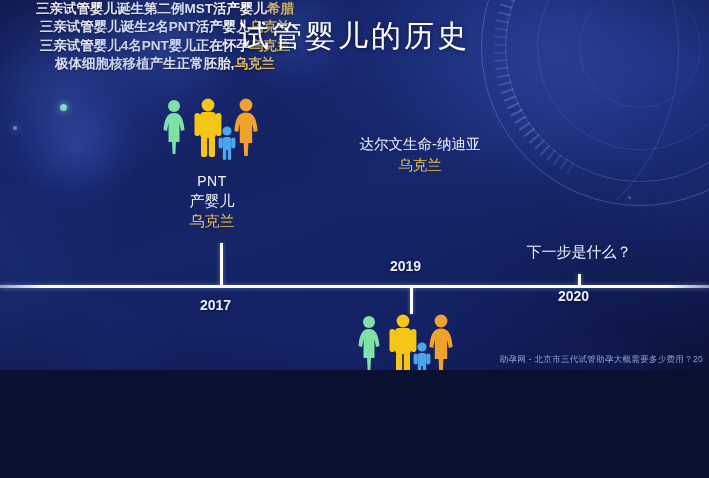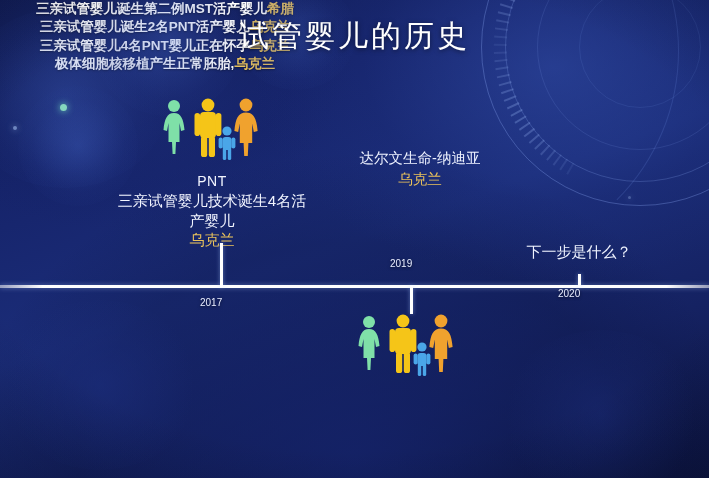--- a/index.html
+++ b/index.html
@@ -6,21 +6,21 @@
     margin: 0;
     padding: 0;
     background: #0a1030;
   }
   body {
     font-family: "Liberation Sans", "DejaVu Sans", sans-serif;
   }
   .slide {
     position: relative;
     width: 709px;
-    height: 478px;
+    height: 370px;
     overflow: hidden;
     background:
       radial-gradient(ellipse 420px 300px at 78% 14%, rgba(60,92,190,0.40) 0%, rgba(35,56,140,0.16) 45%, rgba(0,0,0,0) 72%),
       radial-gradient(ellipse 300px 220px at 16% 12%, rgba(34,52,128,0.45) 0%, rgba(18,30,92,0.10) 60%, rgba(0,0,0,0) 80%),
       radial-gradient(ellipse 460px 360px at 50% 96%, rgba(20,34,104,0.75) 0%, rgba(10,18,62,0.30) 60%, rgba(0,0,0,0) 85%),
       linear-gradient(160deg, #101b52 0%, #16246b 26%, #1b2d79 50%, #152262 76%, #0d1541 100%);
     color: #ffffff;
   }
 
   
@@ -119,41 +119,41 @@
     width: 3px;
     background: #ffffff;
     box-shadow: 0 0 4px rgba(170,200,255,0.5);
   }
   .tk-2018 { left: 220px; top: 243px;  height: 44px; }
   .tk-2019 { left: 410px; top: 286px;  height: 28px; }
   .tk-2020 { left: 578px; top: 274px;  height: 13px; }
 
   .yr {
     position: absolute;
-    font-size: 10px;
-    font-weight: normal;
+    font-size: 14px;
+    font-weight: bold;
     color: #e9eeff;
     text-shadow: 0 1px 3px rgba(0,0,0,0.6);
   }
   .yr-2018 { left: 200px; top: 297px; }
   .yr-2019 { left: 390px; top: 258px; }
   .yr-2020 { left: 558px; top: 288px; }
 
   
   .family { position: absolute; }
 
   
   .block { position: absolute; text-align: center; line-height: 1.33; }
   .block .ln { display: block; white-space: nowrap; }
   .gold { color: #e8c15c; }
 
   .blk-pnt { left: 98px; top: 172px; width: 228px; font-size: 15px; color: #f2f5ff; }
   .blk-pnt .lbl { font-size: 14px; letter-spacing: .5px; }
 
-  .blk-darwin { left: 330px; top: 148px; width: 180px; font-size: 14.5px; color: #eef2ff; line-height: 1.42; }
+  .blk-darwin { left: 330px; top: 134px; width: 180px; font-size: 14.5px; color: #eef2ff; line-height: 1.42; }
   .blk-darwin .id { font-size: 12.5px; letter-spacing: .2px; }
 
   .blk-next { left: 504px; top: 242px; width: 150px; font-size: 15px; color: #f0f4ff; }
 
   .blk-bottom {
     left: 288px; top: 375px; width: 330px;
     font-size: 13.5px; font-weight: bold; line-height: 1.36;
     color: #ffffff; text-align: center;
     text-shadow: 0 1px 2px rgba(0,0,0,0.45);
   }
@@ -251,21 +251,20 @@
         <rect x="58.6" y="39.5" width="4" height="11" rx="2"></rect>
         <rect x="71.4" y="39.5" width="4" height="11" rx="2"></rect>
         <rect x="62.8" y="50" width="3.4" height="12" rx="1.6"></rect>
         <rect x="67.8" y="50" width="3.4" height="12" rx="1.6"></rect>
       </g>
     </svg>
   </div>
 
   <div class="block blk-pnt">
     <span class="ln lbl">PNT</span>
-    <span class="ln">三亲试管婴儿技术诞生4名活</span>
     <span class="ln">产婴儿</span>
     <span class="ln gold">乌克兰</span>
   </div>
 
   <div class="block blk-darwin">
     <span class="ln">达尔文生命-纳迪亚</span>
     <span class="ln gold">乌克兰</span>
   </div>
 
   <div class="block blk-next">
@@ -317,14 +316,15 @@
       <span>三亲试管婴儿诞生2名PNT活产婴儿</span><span class="gold">乌克兰</span>
     </div>
     <div>
       <span>三亲试管婴儿4名PNT婴儿正在怀孕</span><span class="gold">乌克兰</span>
     </div>
     <div>
       <span>极体细胞核移植产生正常胚胎,</span><span class="gold">乌克兰</span>
     </div>
   </div>
 
+  <div class="watermark">助孕网 - 北京市三代试管助孕大概需要多少费用？20</div>
 
 </div>
 
 </body></html>

